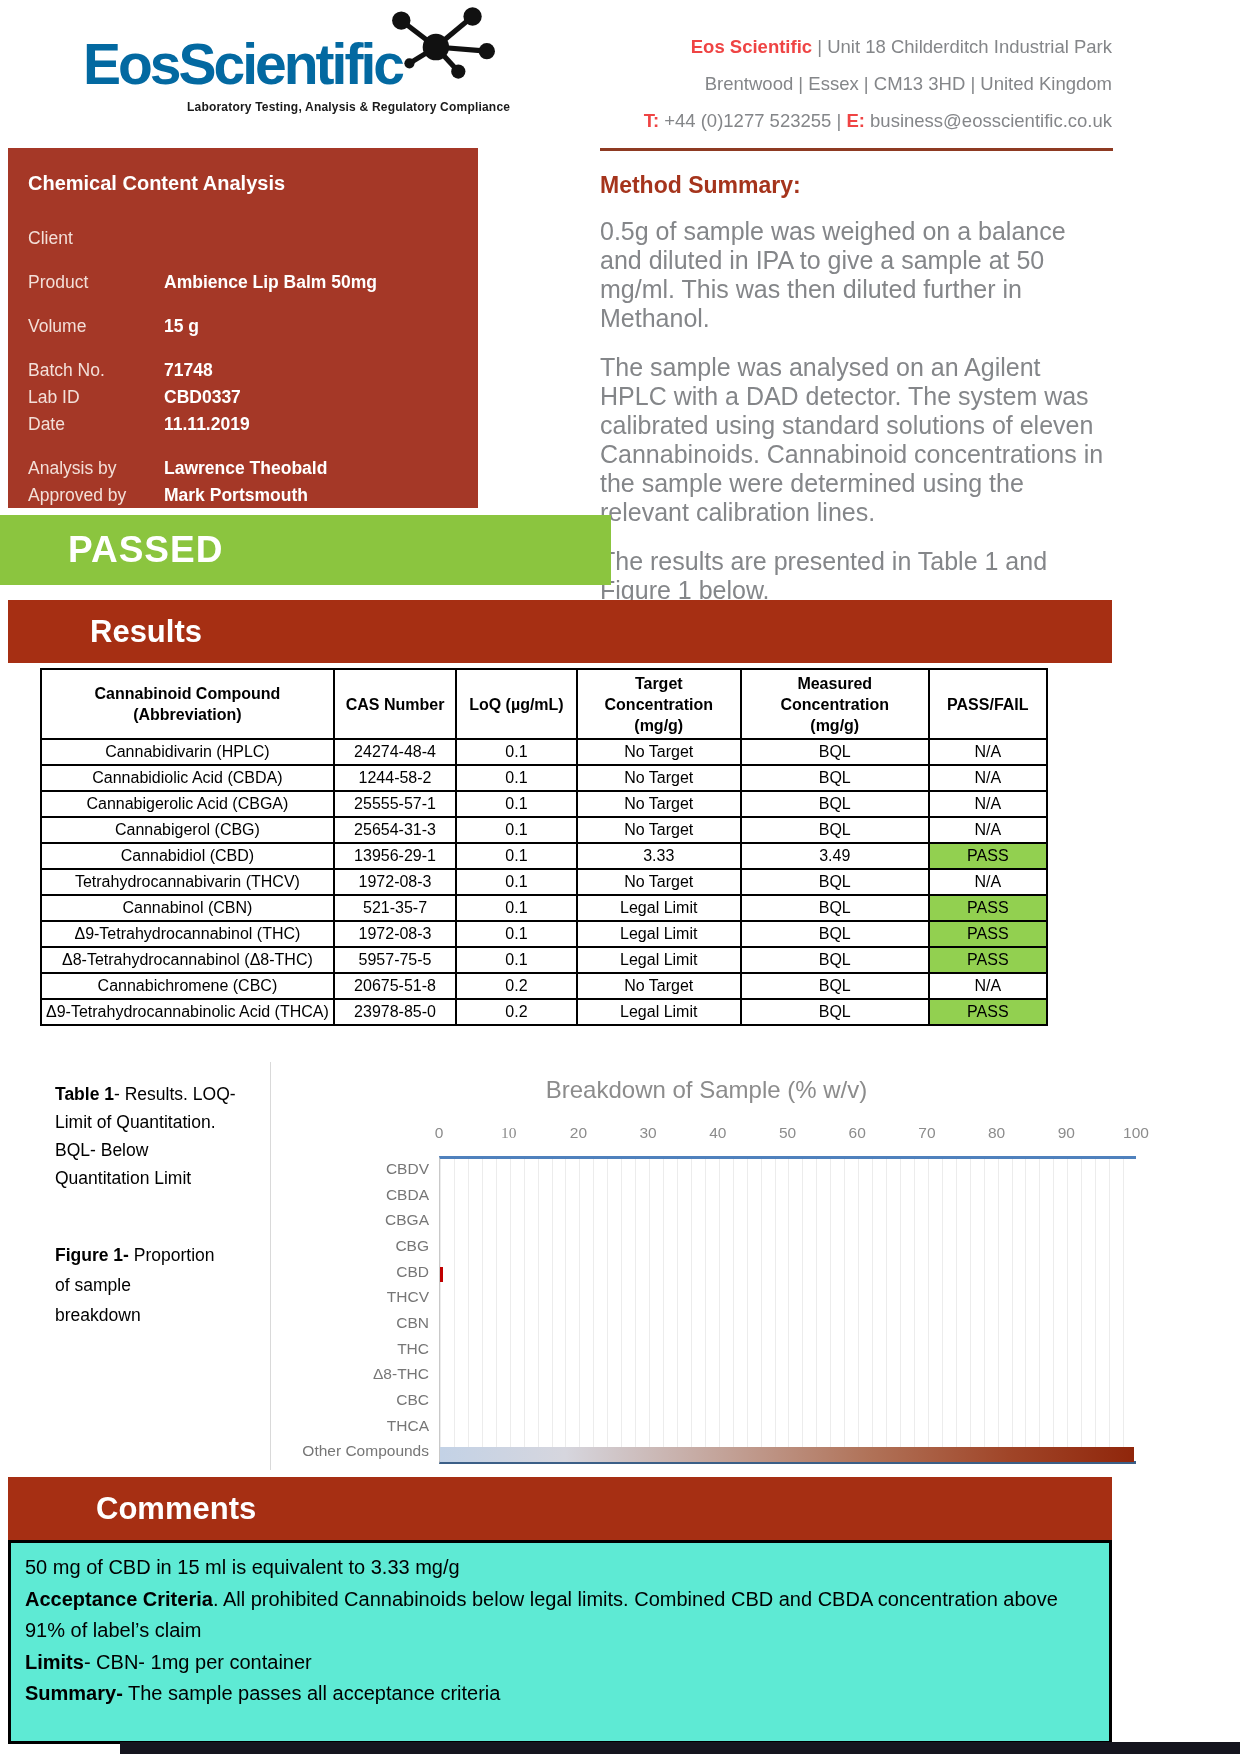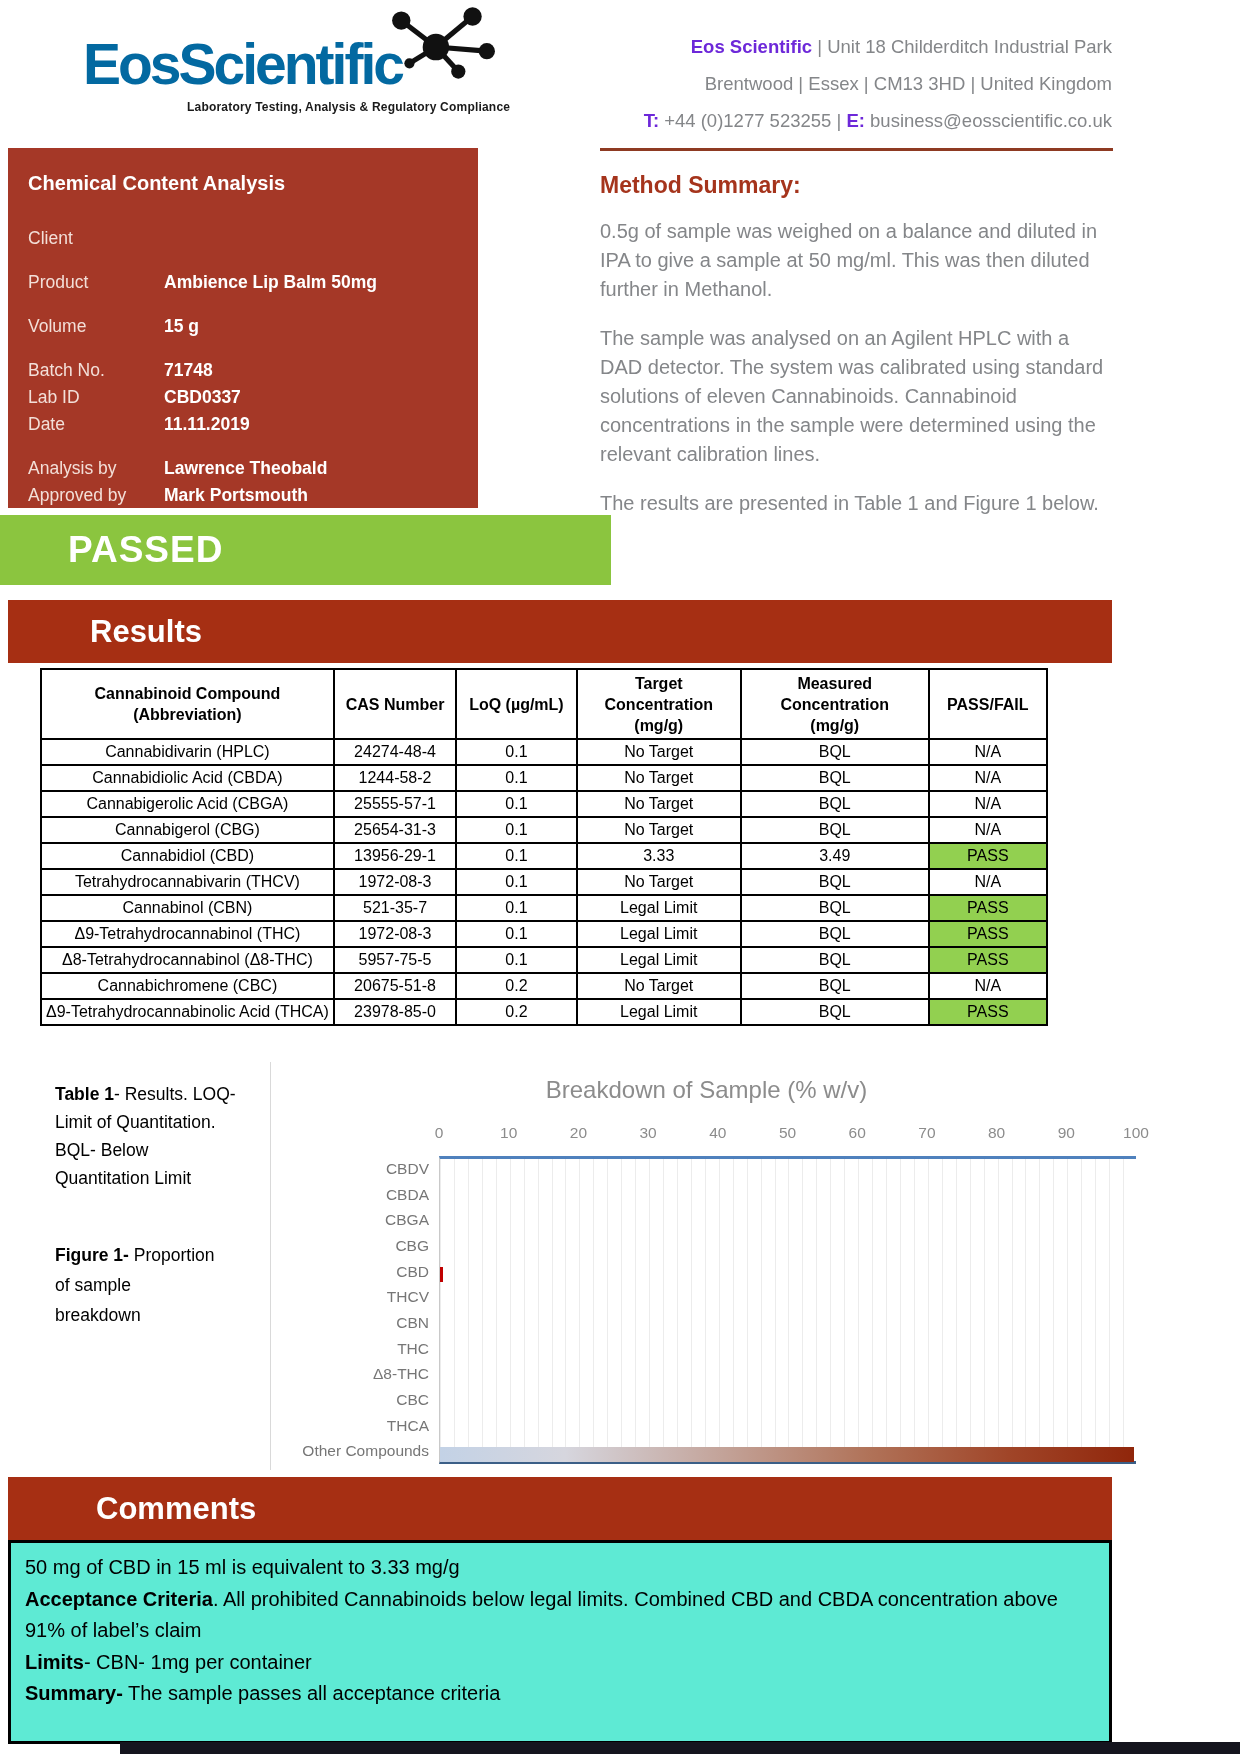--- a/index.html
+++ b/index.html
@@ -6,35 +6,35 @@
   body { font-family:"Liberation Sans", sans-serif; background:#fff; }
   .page { position:relative; width:1240px; height:1754px; background:#fff; overflow:hidden; }
 
   
   .logo { position:absolute; left:83px; top:28px; width:430px; }
   .logo-text { font-size:57px; font-weight:900; letter-spacing:-3px; color:#0369a1; line-height:72px; }
   .molecule { position:absolute; left:302px; top:-22px; width:112px; height:74px; }
   .logo-tagline { font-size:12px; font-weight:700; color:#1a1a1a; margin:0 0 0 104px; letter-spacing:0.2px; }
 
   .contact { position:absolute; top:28px; right:128px; text-align:right; color:#848689; font-size:18.5px; line-height:37px; }
-  .contact b { color:#6d28d9; font-weight:700; }
+  .contact b { color:#ef4444; font-weight:700; }
 
   
   .info-box { position:absolute; left:8px; top:148px; width:470px; height:360px; background:#A53827; color:#fff; padding:24px 10px 0 20px; }
   .ib-title { font-size:20px; font-weight:700; margin-bottom:30px; }
   .info-row { display:flex; line-height:27px; font-size:17.5px; }
   .info-row.gap { margin-top:17px; }
   .info-label { width:136px; flex-shrink:0; color:#F3DFD8; }
   .info-value { font-weight:700; }
 
   
   .method { position:absolute; left:600px; top:148px; width:513px; }
   .m-line { height:3px; background:#8E3A22; margin-bottom:21px; }
   .m-title { color:#A5341C; font-size:23px; font-weight:700; margin-bottom:18px; }
-  .m-p { color:#848689; font-size:20px; line-height:29px; margin-bottom:20px; }
+  .m-p { color:#848689; font-size:25px; line-height:29px; margin-bottom:20px; }
 
   
   .passed { position:absolute; left:0; top:515px; width:611px; height:70px; background:#8BC53F; color:#fff; font-size:37px; font-weight:700; line-height:70px; padding-left:68px; letter-spacing:1px; }
   .section-bar { position:absolute; left:8px; width:1104px; height:63px; background:#A62F13; color:#fff; font-weight:700; font-size:31px; line-height:63px; }
   .results-bar { top:600px; padding-left:82px; }
   .comments-bar { top:1477px; padding-left:88px; }
 
   
   .results-table { position:absolute; left:40px; top:668px; width:1008px; border-collapse:collapse; color:#000; font-size:16px; table-layout:fixed; }
   .results-table th, .results-table td { border:2px solid #000; text-align:center; padding:1px 4px; }
@@ -267,21 +267,21 @@
       </tbody>
   </table>
 
   <div class="table-caption"><b>Table 1</b><span>- Results. LOQ- Limit of Quantitation. BQL- Below Quantitation Limit</span></div>
   <div class="figure-caption"><b>Figure 1-</b><span> Proportion of sample breakdown</span></div>
 
   <div class="chart">
     <div class="chart-title">Breakdown of Sample (% w/v)</div>
     <div class="chart-xaxis" id="chartXAxis">
         <span class="xt" style="left: 0%;">0</span>
-        <span class="xt" style="left: 10%;">10</span>
+        <span class="xt" style="left: 10%; font-family: Liberation Serif, serif;">10</span>
         <span class="xt" style="left: 20%;">20</span>
         <span class="xt" style="left: 30%;">30</span>
         <span class="xt" style="left: 40%;">40</span>
         <span class="xt" style="left: 50%;">50</span>
         <span class="xt" style="left: 60%;">60</span>
         <span class="xt" style="left: 70%;">70</span>
         <span class="xt" style="left: 80%;">80</span>
         <span class="xt" style="left: 90%;">90</span>
         <span class="xt" style="left: 100%;">100</span>
       </div>

